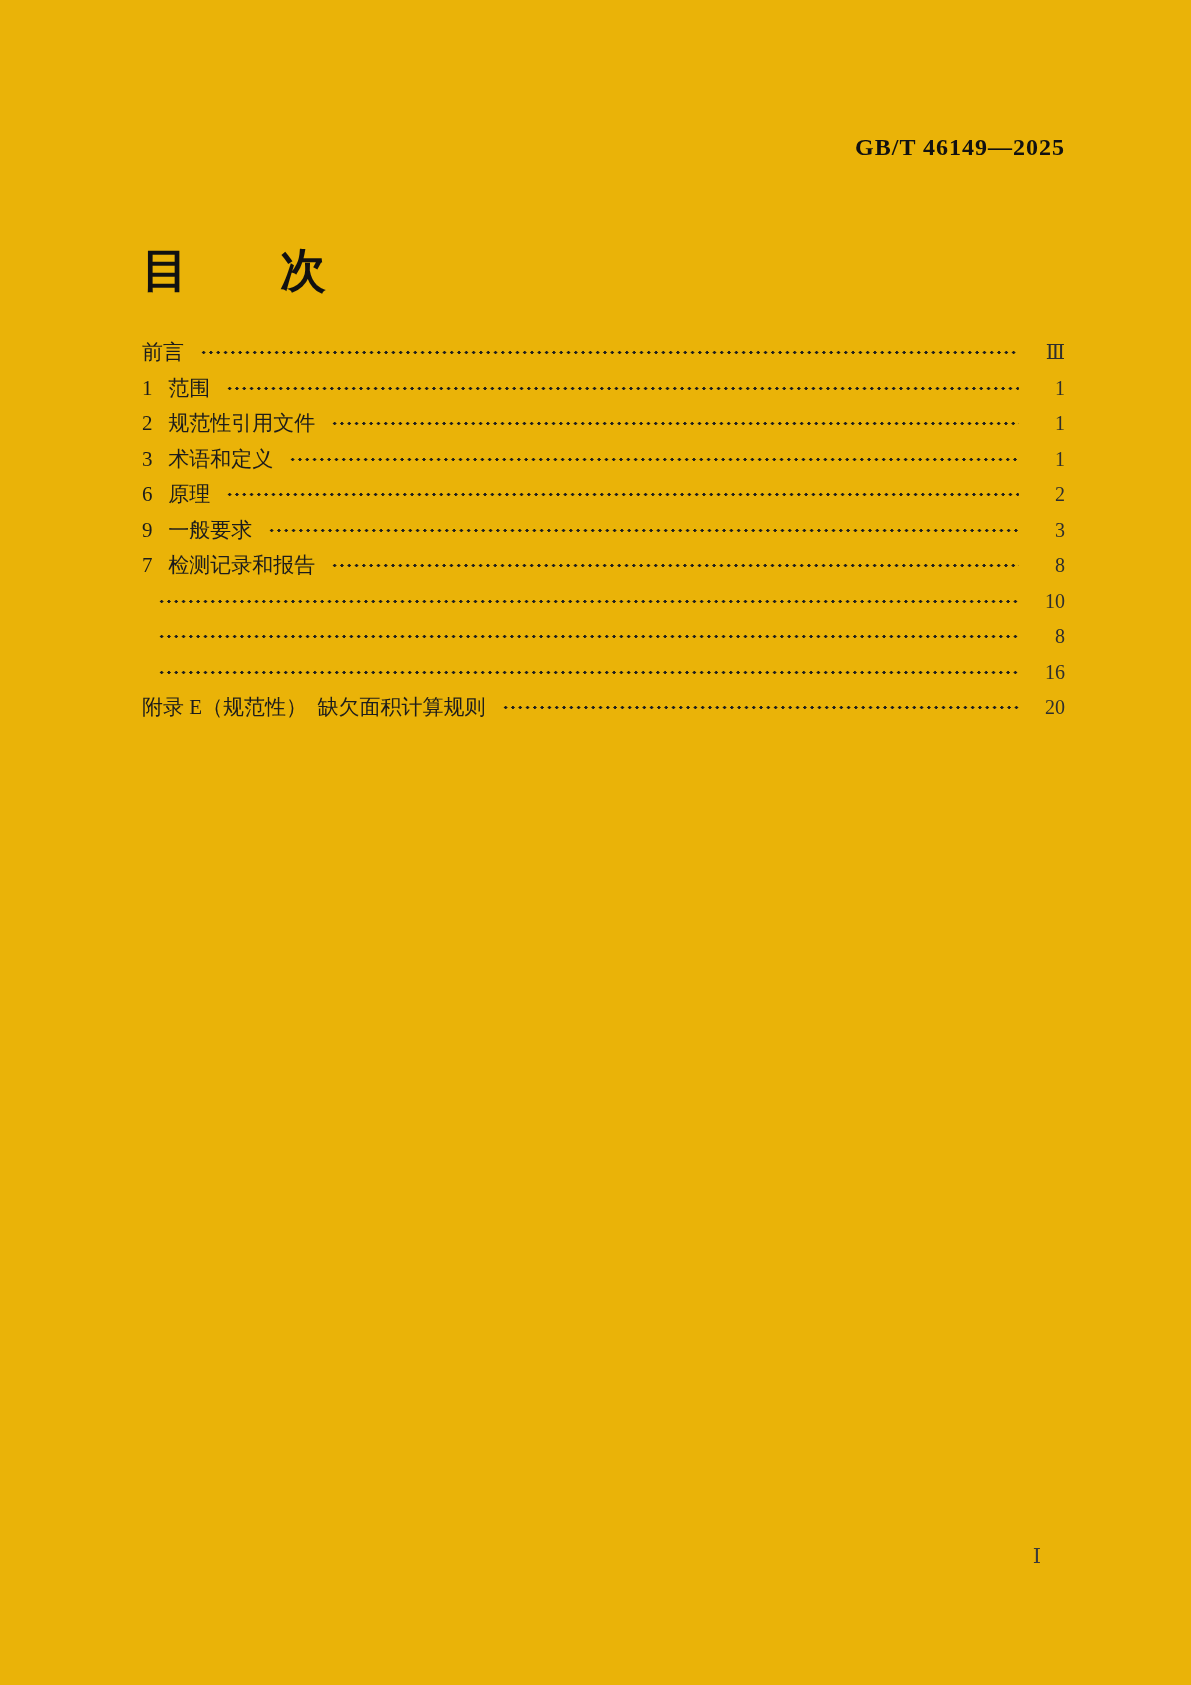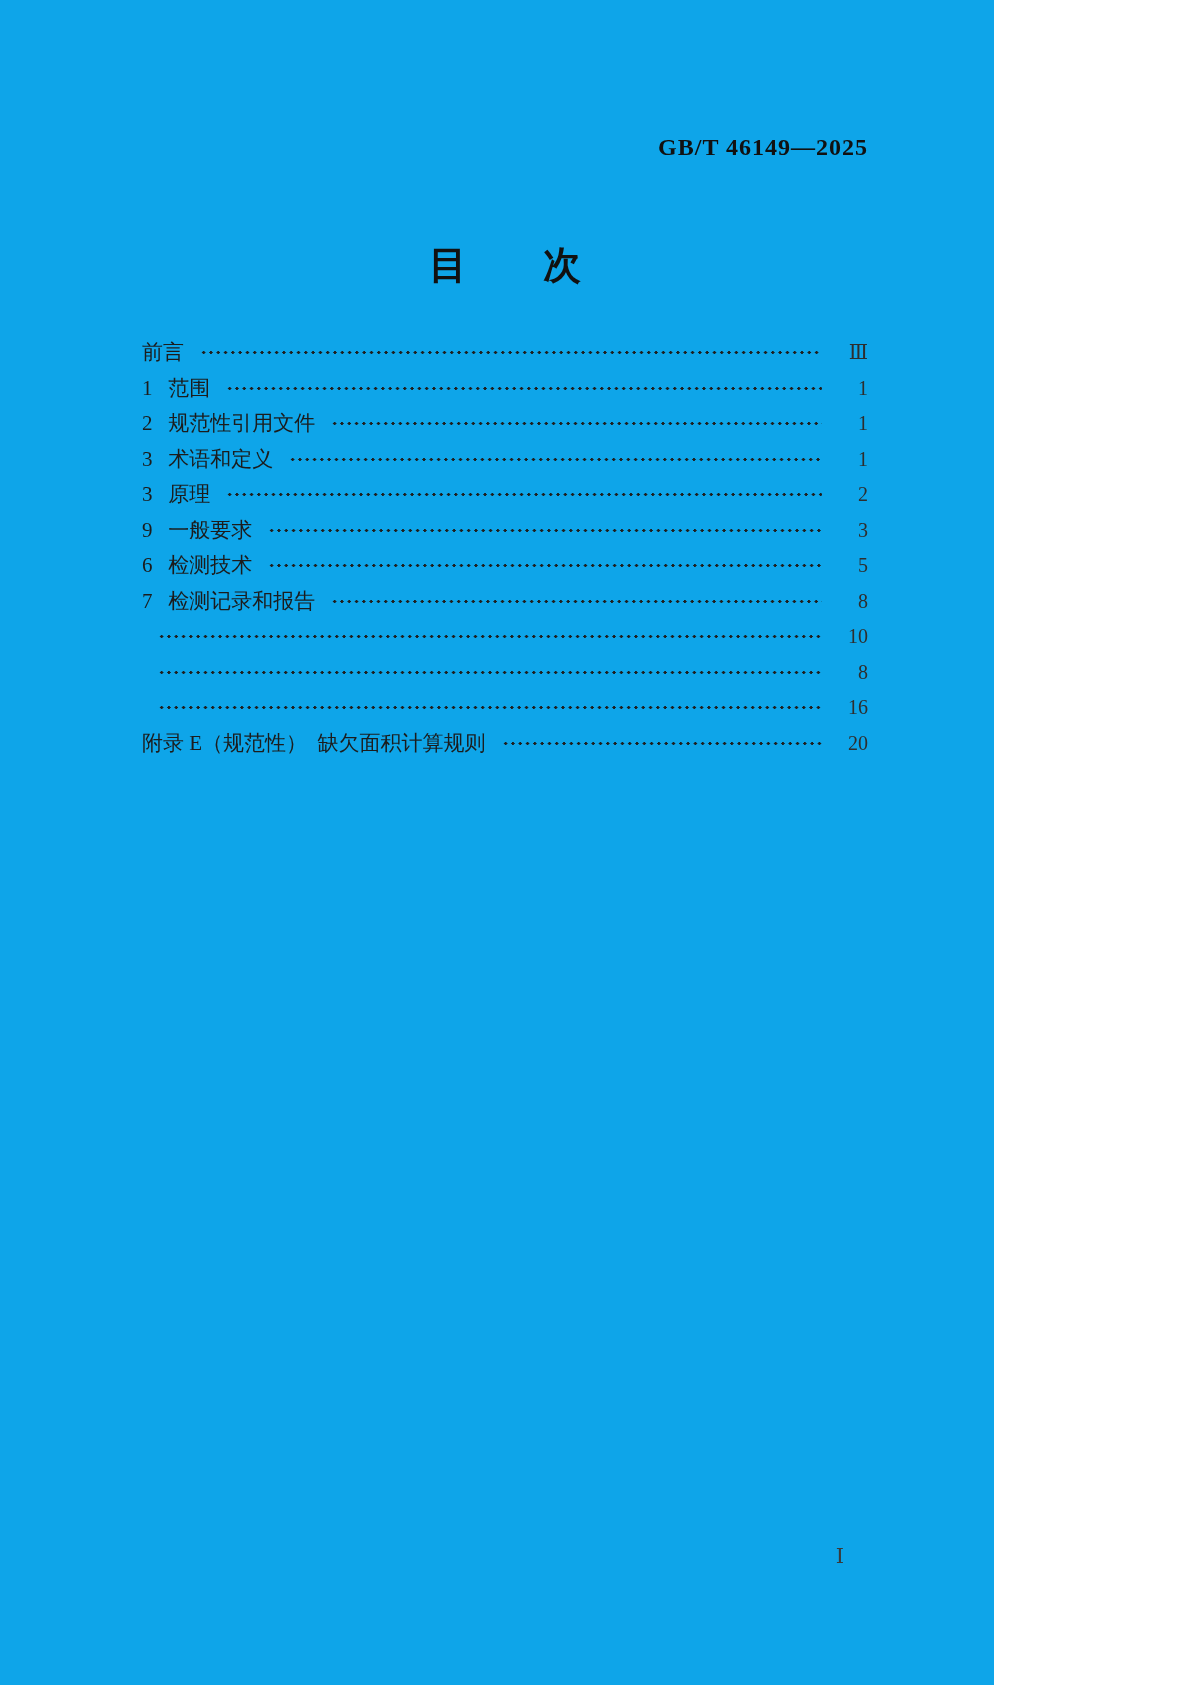--- a/index.html
+++ b/index.html
@@ -3,45 +3,45 @@
 <meta charset="utf-8">
 <style>
   * { margin: 0; padding: 0; box-sizing: border-box; }
   html, body { background: #ffffff; }
   body {
     font-family: "Liberation Serif", "DejaVu Serif", serif;
     color: #1c1c1c;
   }
   .page {
     position: relative;
-    width: 994px;
+    width: 1191px;
     height: 1685px;
-    background: #0ea5e9;
+    background: #eab308;
     overflow: hidden;
   }
   .std-header {
     position: absolute;
     top: 134px;
     right: 126px;
     font-family: "Liberation Serif", "DejaVu Serif", serif;
     font-weight: bold;
     font-size: 24px;
     letter-spacing: 1px;
     color: #111111;
     white-space: pre;
   }
   .doc-title {
     position: absolute;
     top: 240px;
     left: 142px;
     right: 126px;
-    text-align: center;
+    text-align: left;
     font-family: "Liberation Sans", "DejaVu Sans", sans-serif;
     font-weight: bold;
-    font-size: 38px;
+    font-size: 46px;
     color: #111111;
     white-space: pre;
   }
   .toc {
     position: absolute;
     top: 335px;
     left: 142px;
     right: 126px;
   }
   .toc-row {
@@ -105,33 +105,28 @@
       <span class="toc-label">2   规范性引用文件</span>
       <span class="toc-dots"></span>
       <span class="toc-page">1</span>
     </div>
       <div class="toc-row">
       <span class="toc-label">3   术语和定义</span>
       <span class="toc-dots"></span>
       <span class="toc-page">1</span>
     </div>
       <div class="toc-row">
-      <span class="toc-label">3   原理</span>
+      <span class="toc-label">6   原理</span>
       <span class="toc-dots"></span>
       <span class="toc-page">2</span>
     </div>
       <div class="toc-row">
       <span class="toc-label">9   一般要求</span>
       <span class="toc-dots"></span>
       <span class="toc-page">3</span>
-    </div>
-      <div class="toc-row">
-      <span class="toc-label">6   检测技术</span>
-      <span class="toc-dots"></span>
-      <span class="toc-page">5</span>
     </div>
       <div class="toc-row">
       <span class="toc-label">7   检测记录和报告</span>
       <span class="toc-dots"></span>
       <span class="toc-page">8</span>
     </div>
       <div class="toc-row">
       <span class="toc-dots"></span>
       <span class="toc-page">10</span>
     </div>

